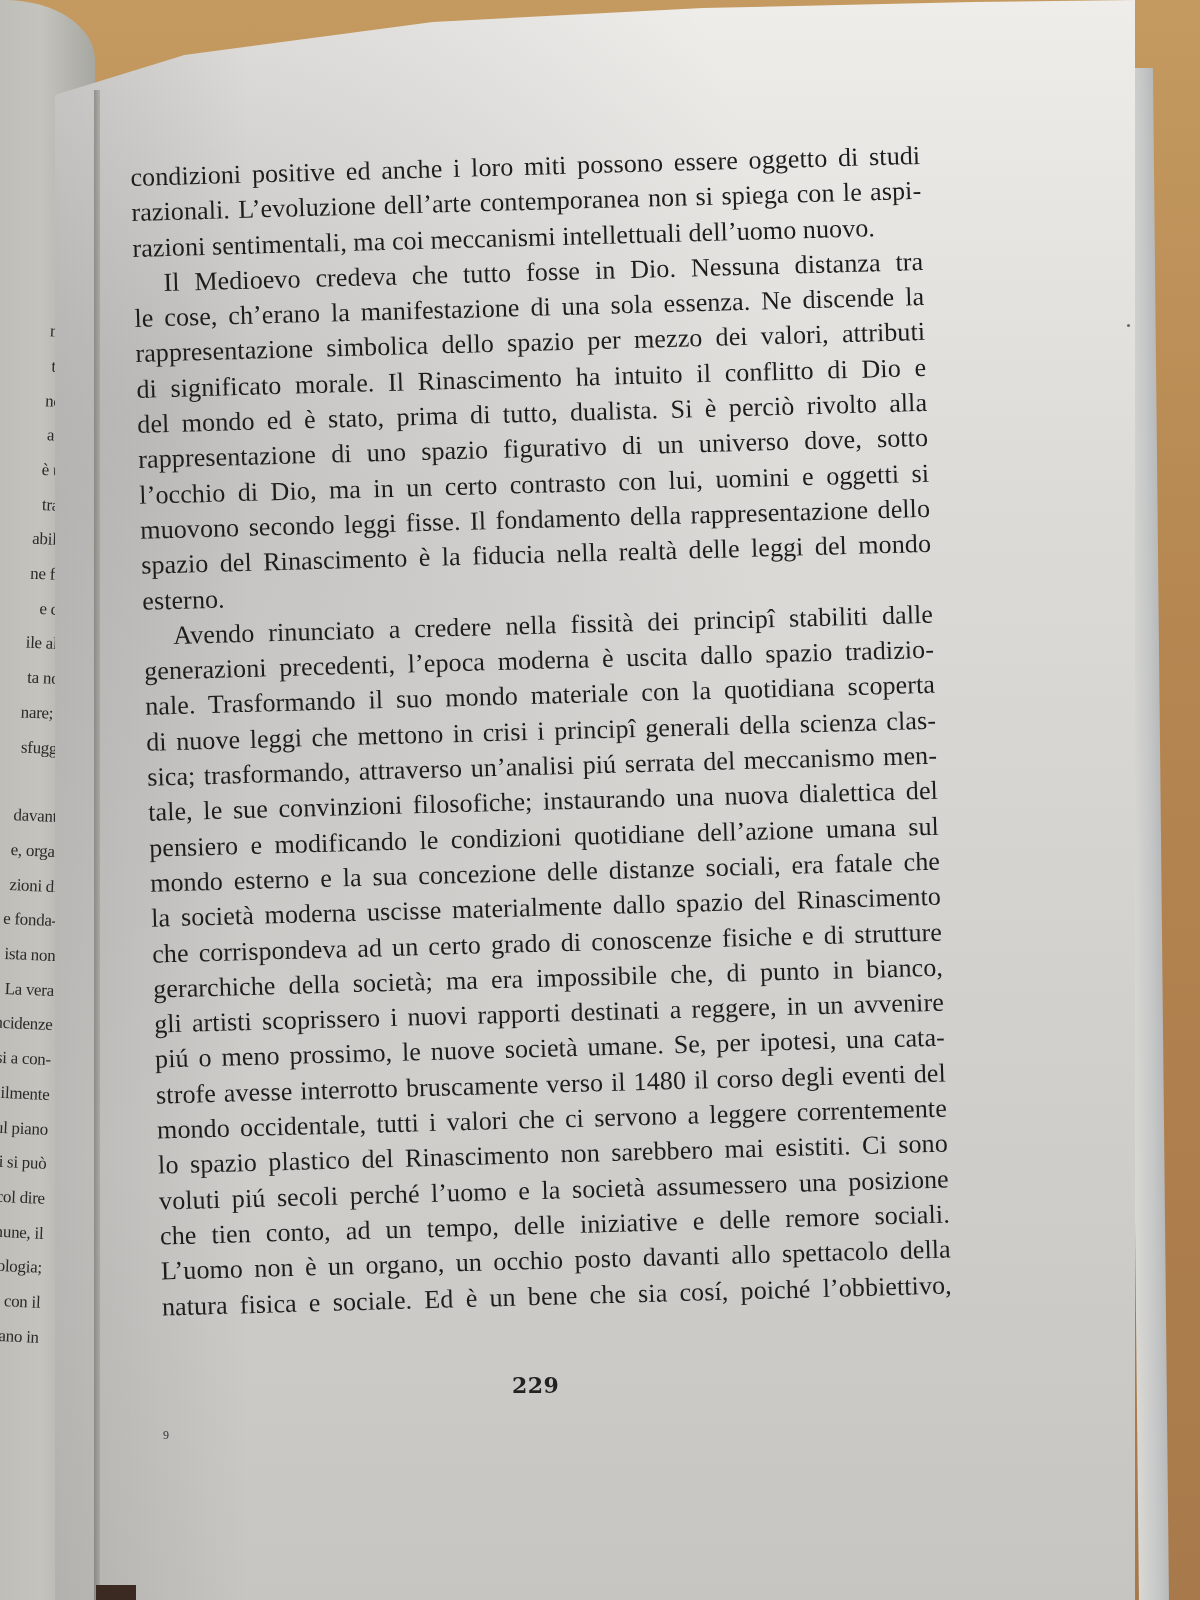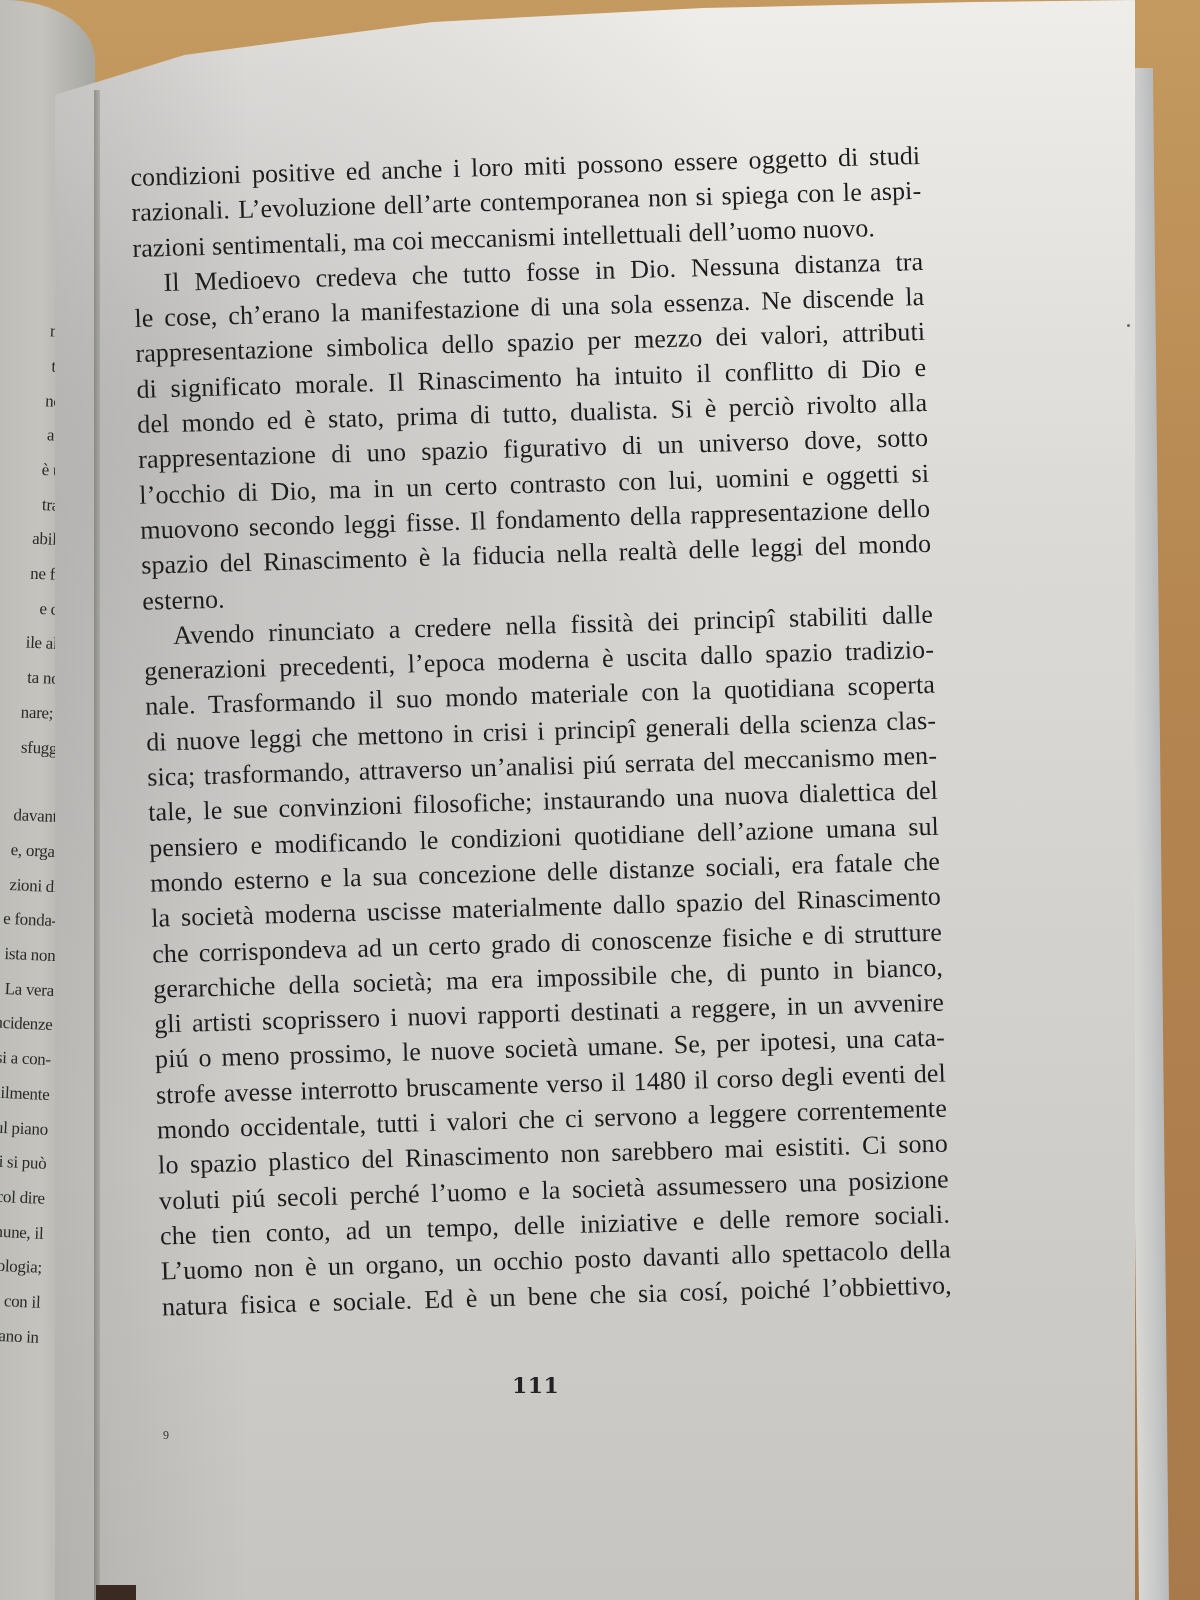--- a/index.html
+++ b/index.html
@@ -197,15 +197,15 @@
   <span class="text-line">piú o meno prossimo, le nuove società umane. Se, per ipotesi, una cata-</span>
   <span class="text-line">strofe avesse interrotto bruscamente verso il 1480 il corso degli eventi del</span>
   <span class="text-line">mondo occidentale, tutti i valori che ci servono a leggere correntemente</span>
   <span class="text-line">lo spazio plastico del Rinascimento non sarebbero mai esistiti. Ci sono</span>
   <span class="text-line">voluti piú secoli perché l’uomo e la società assumessero una posizione</span>
   <span class="text-line">che tien conto, ad un tempo, delle iniziative e delle remore sociali.</span>
   <span class="text-line">L’uomo non è un organo, un occhio posto davanti allo spettacolo della</span>
   <span class="text-line">natura fisica e sociale. Ed è un bene che sia cosí, poiché l’obbiettivo,</span>
 </div>
 
-<div class="page-number">111</div>
+<div class="page-number">229</div>
 <div class="signature-mark">9</div>
 <div class="corner-dark"></div>
 
 </body></html>

